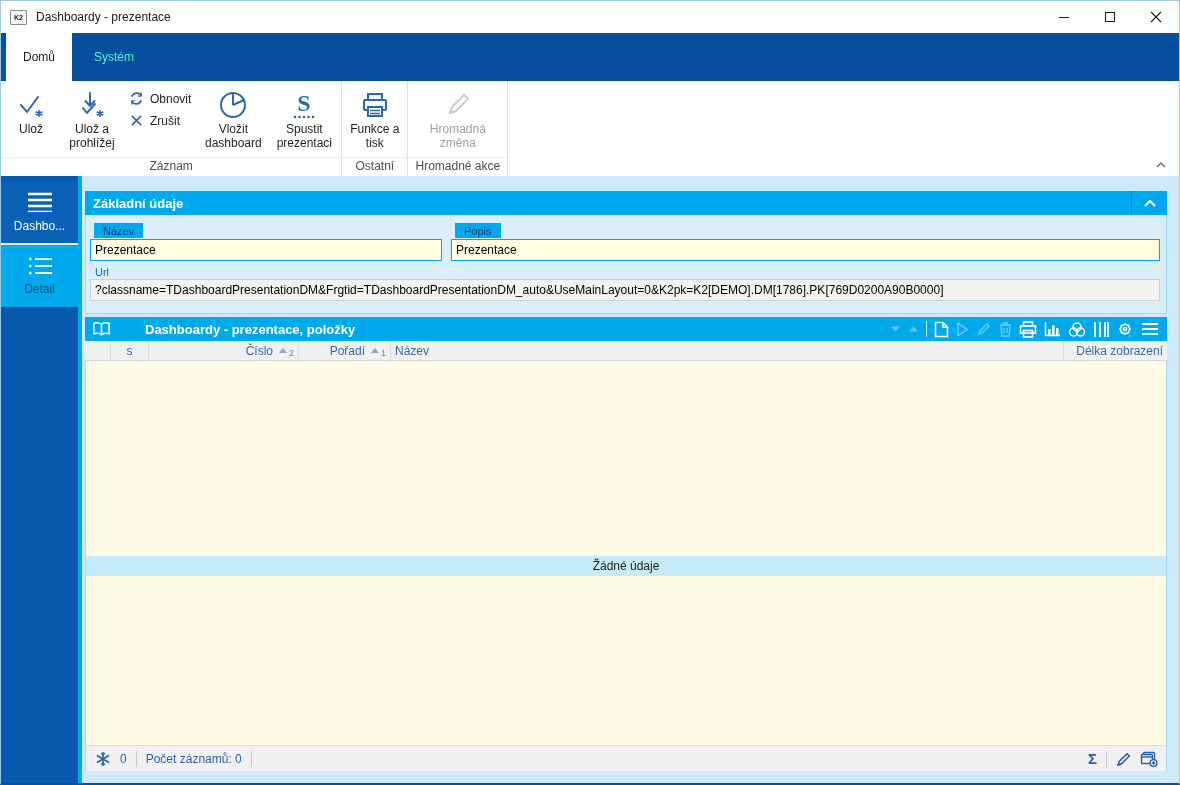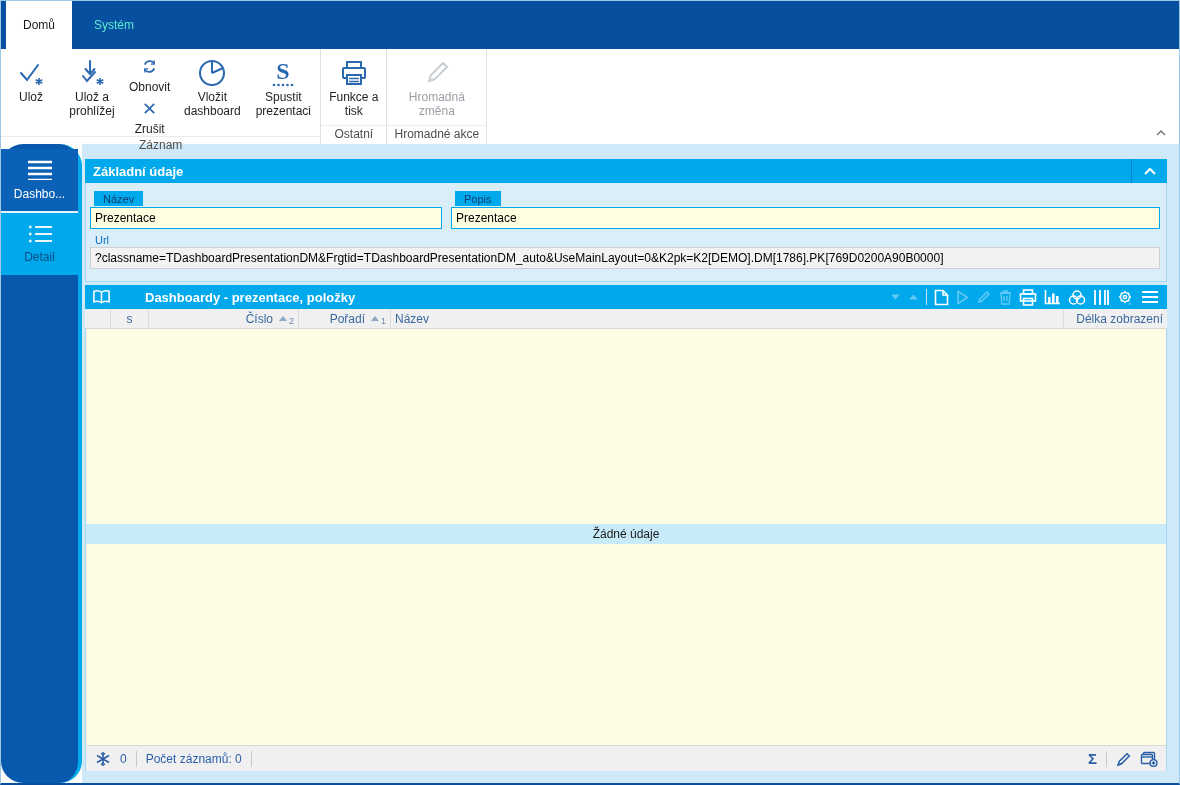--- a/index.html
+++ b/index.html
@@ -21,27 +21,27 @@
   
   .ribbon { height:95px; background:#fff; display:flex; align-items:stretch; position:relative; flex:0 0 auto; }
   .rgroup { display:flex; flex-direction:column; border-right:1px solid #e0e0e0; }
   .rgroup-buttons { flex:1; display:flex; align-items:flex-start; padding:2px 2px 0 2px; }
   .rgroup-label { height:19px; font-size:12px; color:#4d4d4d; text-align:center; line-height:17px; border-top:1px solid #ececec; }
   .bigbtn { width:64px; padding-top:4px; display:flex; flex-direction:column; align-items:center; text-align:center; font-size:12px; color:#1f1f1f; line-height:1.15; }
   .bigbtn .bicon { height:36px; display:flex; align-items:center; justify-content:center; color:#2a68b0; }
   .bigbtn.disabled { color:#9aa0a6; }
   .bigbtn.disabled .bicon { color:#c9ced4; }
   .smallstack { display:flex; flex-direction:column; padding:8px 6px 0 4px; gap:7px; }
-  .smallbtn { display:flex; align-items:center; gap:6px; font-size:12px; color:#1f1f1f;flex-direction:column; }
+  .smallbtn { display:flex; align-items:center; gap:6px; font-size:12px; color:#1f1f1f; }
   .smallbtn .sicon { color:#2a68b0; display:flex; }
   .ribbon-collapse { position:absolute; right:12px; bottom:3px; color:#707070; }
 
   
   .content { flex:1; display:flex; min-height:0; }
-  .sidebar { width:81px; background:#0859ae; border-right:4px solid #00a8ec; padding-top:5px; flex:0 0 auto;border-radius:22px; }
+  .sidebar { width:81px; background:#0859ae; border-right:4px solid #00a8ec; padding-top:5px; flex:0 0 auto; }
   .side-item { height:64px; display:flex; flex-direction:column; align-items:center; justify-content:center; gap:7px; font-size:12px; }
   .side-item.current { background:#0b61b6; color:#fff; border-bottom:2px solid #e8f4fc; }
   .side-item.selected { background:#00a8ec; color:#0b4d87; height:62px; }
   .side-item .icn { display:flex; }
 
   .main { flex:1; background:#cfe9f8; display:flex; flex-direction:column; padding:15px 12px 12px 3px; min-width:0; }
 
   
   .panel-head { height:24px; background:#00a8ec; color:#fff; display:flex; align-items:center; font-size:13px; font-weight:bold; flex:0 0 auto; }
   .panel-head .ph-title { padding-left:8px; }
@@ -85,20 +85,41 @@
   .sb-left { display:flex; align-items:center; margin-left:9px; }
   .sb-right { margin-left:auto; display:flex; align-items:center; gap:0; margin-right:8px; }
   .sb-ico { display:flex; color:#2a5fa8; align-items:center; }
   .sigma { font-size:15px; font-weight:bold; color:#2a5fa8; }
 </style>
 </head>
 <body>
 
 <div class="window">
 
+  <div class="titlebar">
+    <div class="app-badge">K2</div>
+    <div class="title-text">Dashboardy - prezentace</div>
+    <div class="win-controls">
+      <div class="win-btn">
+        <svg width="12" height="12" viewBox="0 0 12 12">
+            <line x1="1" y1="6.5" x2="11" y2="6.5" stroke="#1a1a1a" stroke-width="1"></line>
+          </svg>
+      </div>
+      <div class="win-btn">
+        <svg width="12" height="12" viewBox="0 0 12 12">
+            <rect x="1.5" y="1.5" width="9" height="9" fill="none" stroke="#1a1a1a" stroke-width="1"></rect>
+          </svg>
+      </div>
+      <div class="win-btn">
+        <svg width="12" height="12" viewBox="0 0 12 12">
+            <path d="M1 1 L11 11 M11 1 L1 11" stroke="#1a1a1a" stroke-width="1.1"></path>
+          </svg>
+      </div>
+    </div>
+  </div>
 
   <div class="tabband">
     <div class="tab active">Domů</div>
     <div class="tab">Systém</div>
   </div>
 
   <div class="ribbon">
     <div class="rgroup">
       <div class="rgroup-buttons">
         <div class="bigbtn" style="width:56px;">

